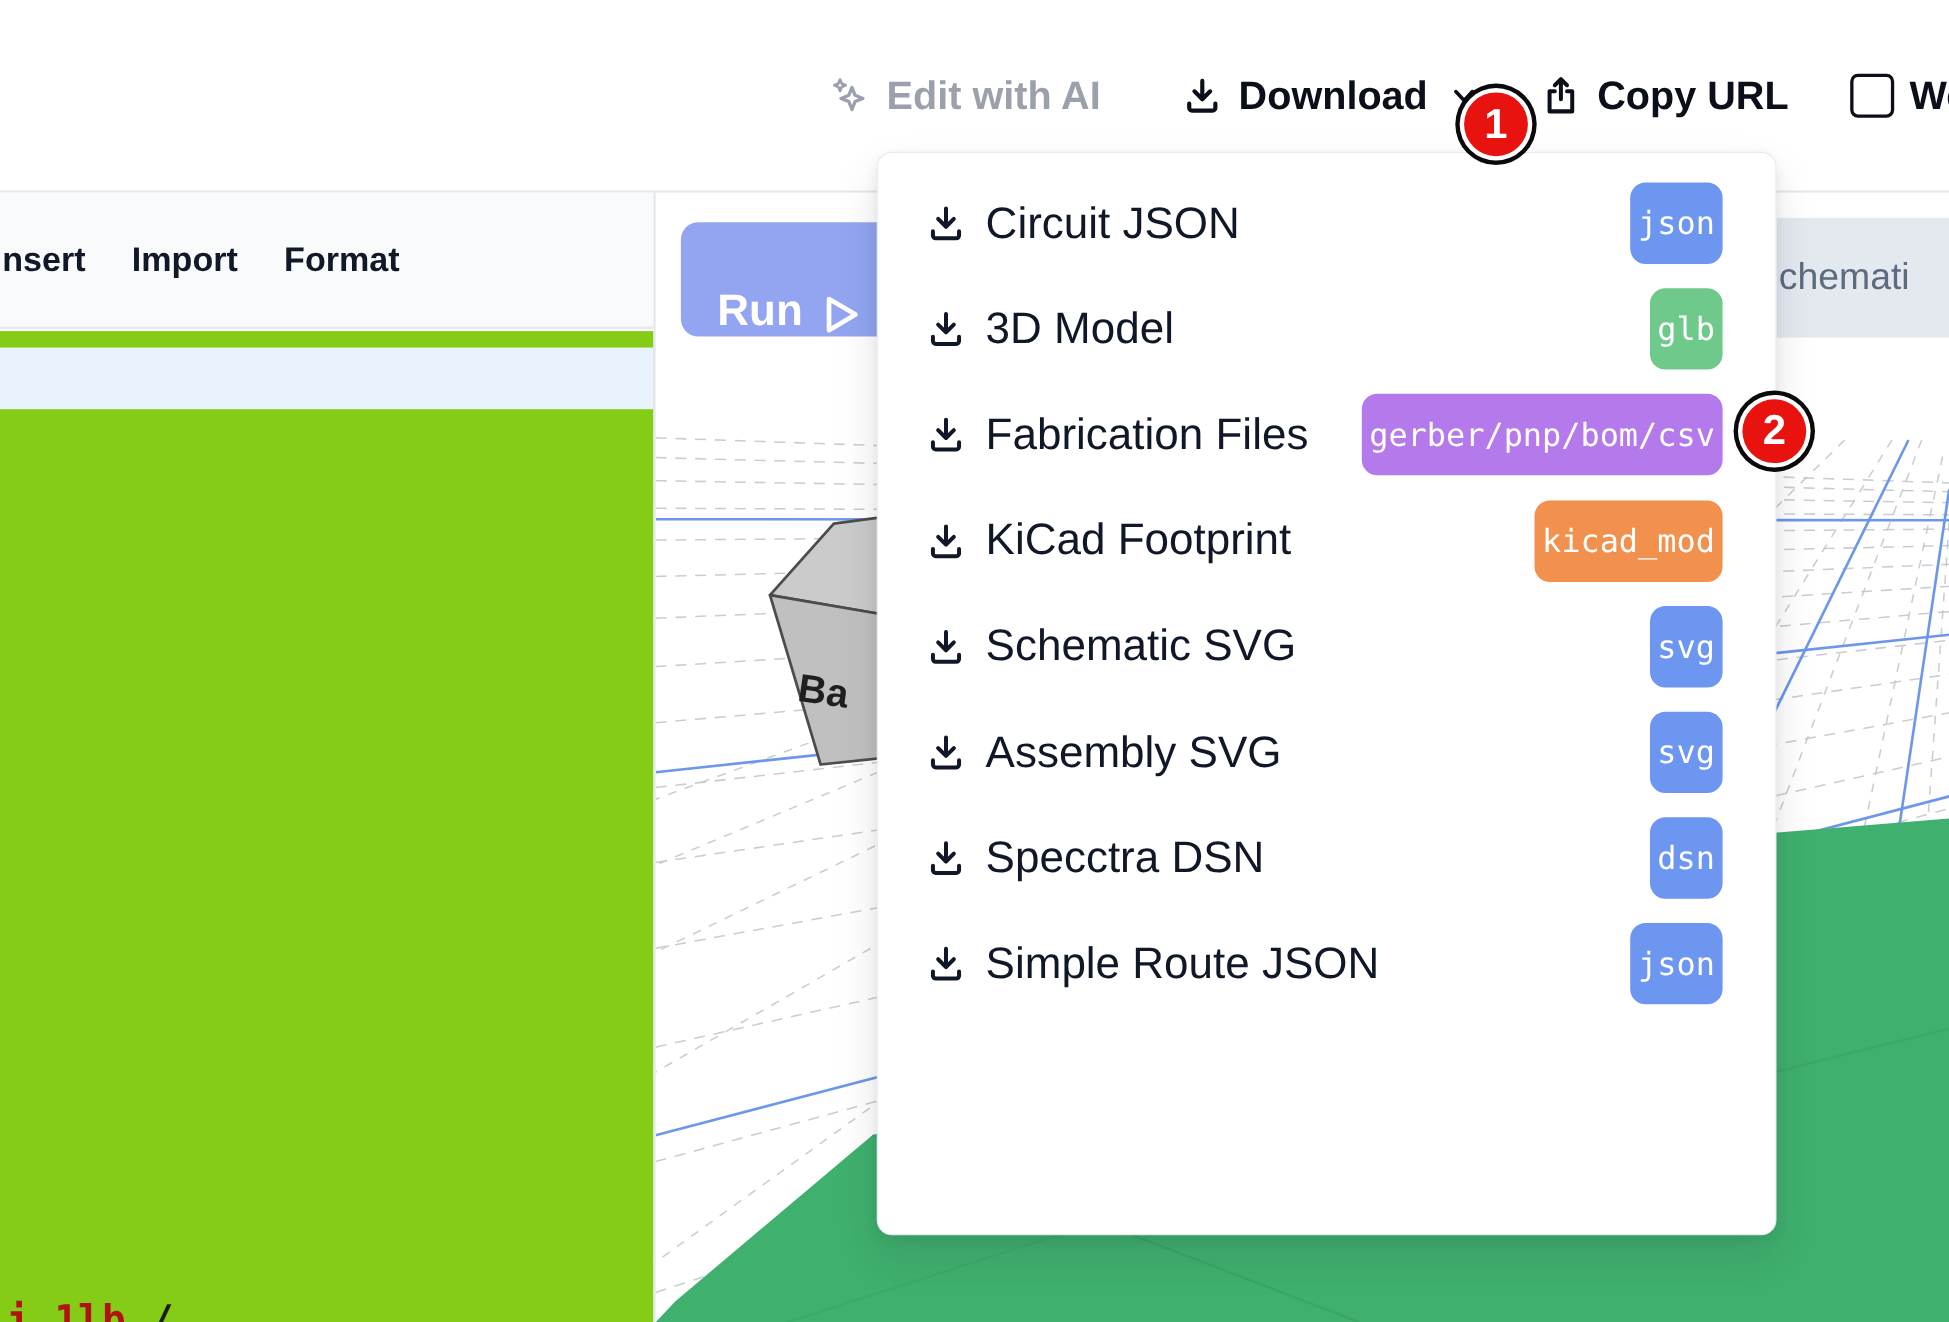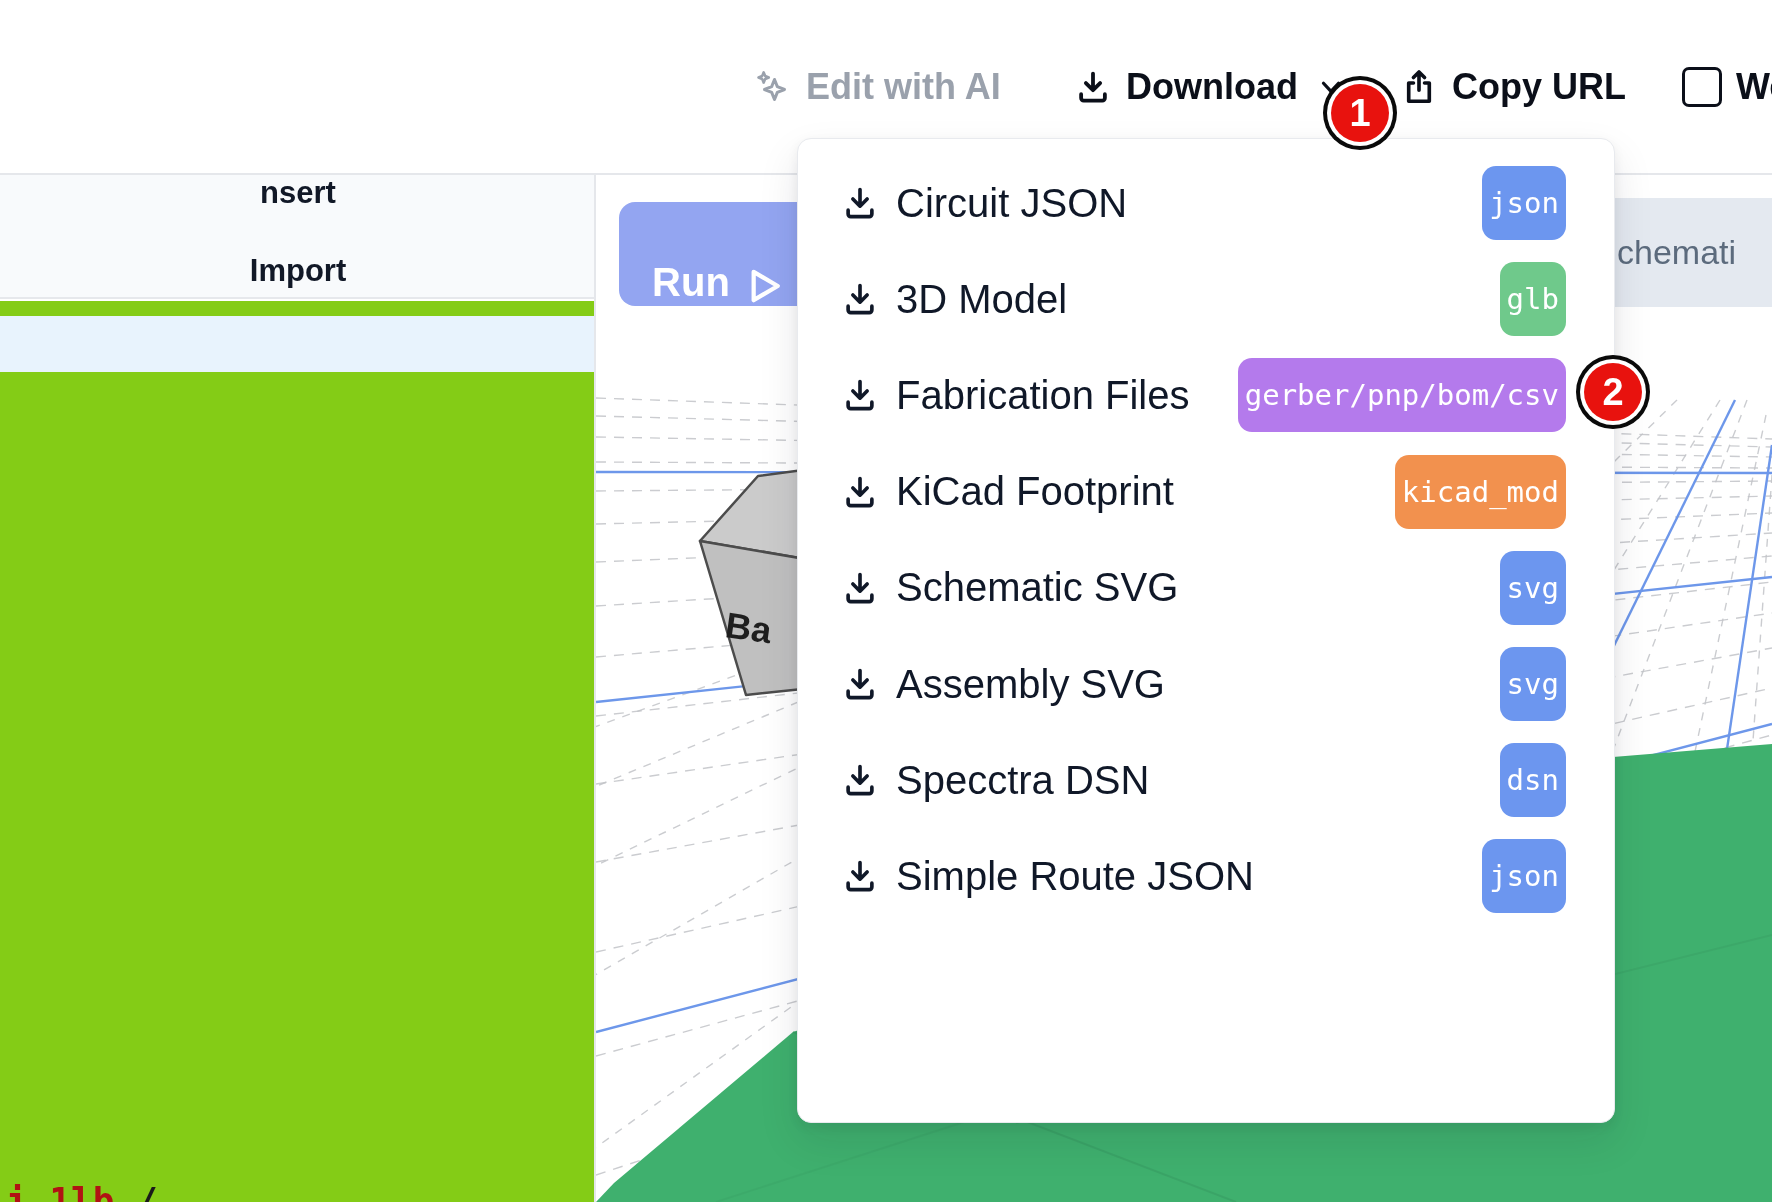--- a/index.html
+++ b/index.html
@@ -18,21 +18,21 @@
   .tb-item svg{display:block;}
   .tb-gray{color:#9aa1ac;}
   .checkbox{width:34px;height:34px;border:3.5px solid #0b0f19;border-radius:7px;background:#fff;}
 
   
   .header-border{left:0;top:173px;width:1772px;height:2px;background:#e5e7eb;z-index:4;}
 
   
   .menubar{left:0;top:175px;width:594px;height:124px;background:#f8fafc;
            border-bottom:2px solid #e6e8ec;display:flex;align-items:center;gap:42px;
-           padding-left:2px;box-sizing:border-box;z-index:3;flex-direction:column;}
+           padding-left:2px;box-sizing:border-box;z-index:3;}
   .menu-item{font-size:31px;font-weight:600;color:#111827;white-space:nowrap;cursor:pointer;}
   .editor{left:0;top:301px;width:594px;height:901px;background:#84cc16;overflow:hidden;z-index:3;}
   .editor-highlight-row{position:absolute;left:0;top:15px;width:594px;height:56px;background:#e8f3fd;}
   .editor-error{position:absolute;left:6px;top:879px;font-size:36px;font-weight:700;
                 font-family:"DejaVu Sans Mono",monospace;color:#b11313;white-space:nowrap;}
   .editor-error .dark{color:#1a1a1a;}
   .vdivider{left:594px;top:175px;width:2px;height:1027px;background:#e5e7eb;z-index:3;}
 
   
   .viewport{left:596px;top:175px;width:1176px;height:1027px;background:#ffffff;overflow:hidden;z-index:1;}

